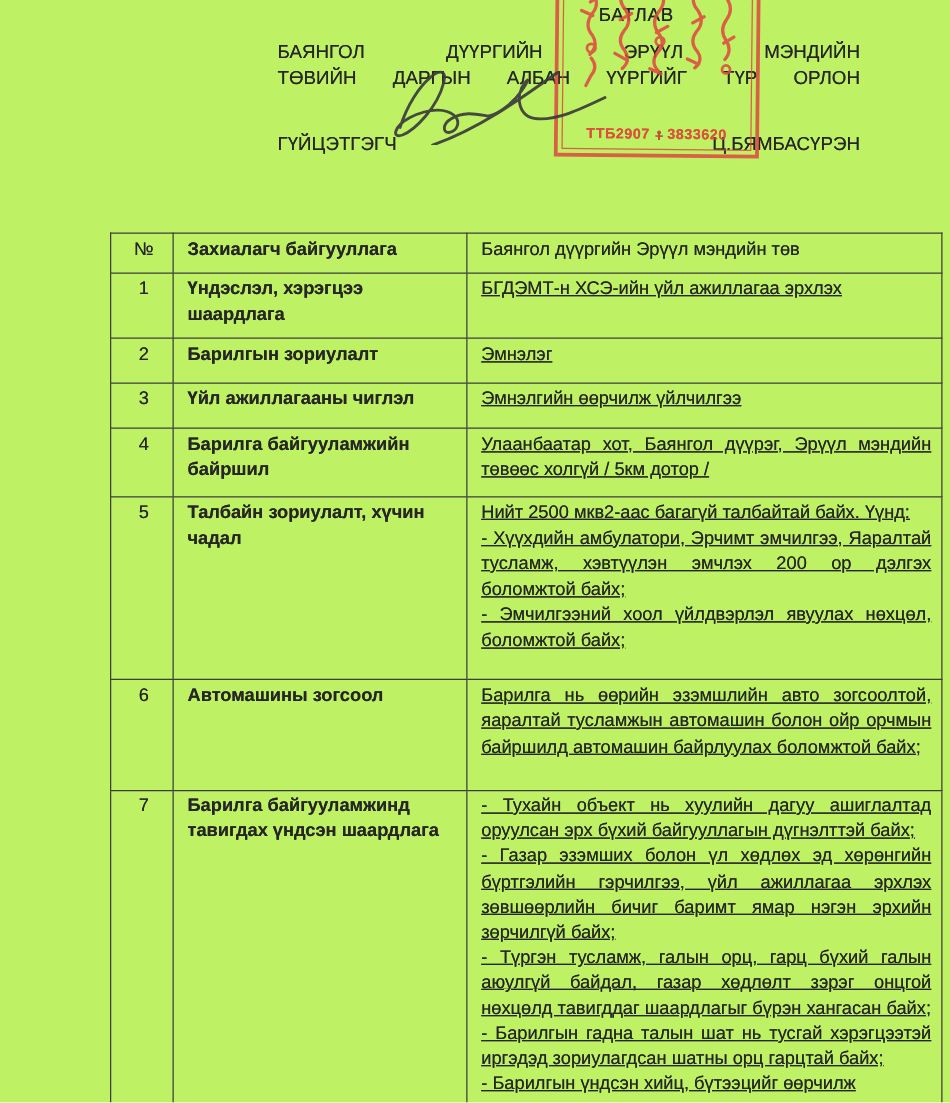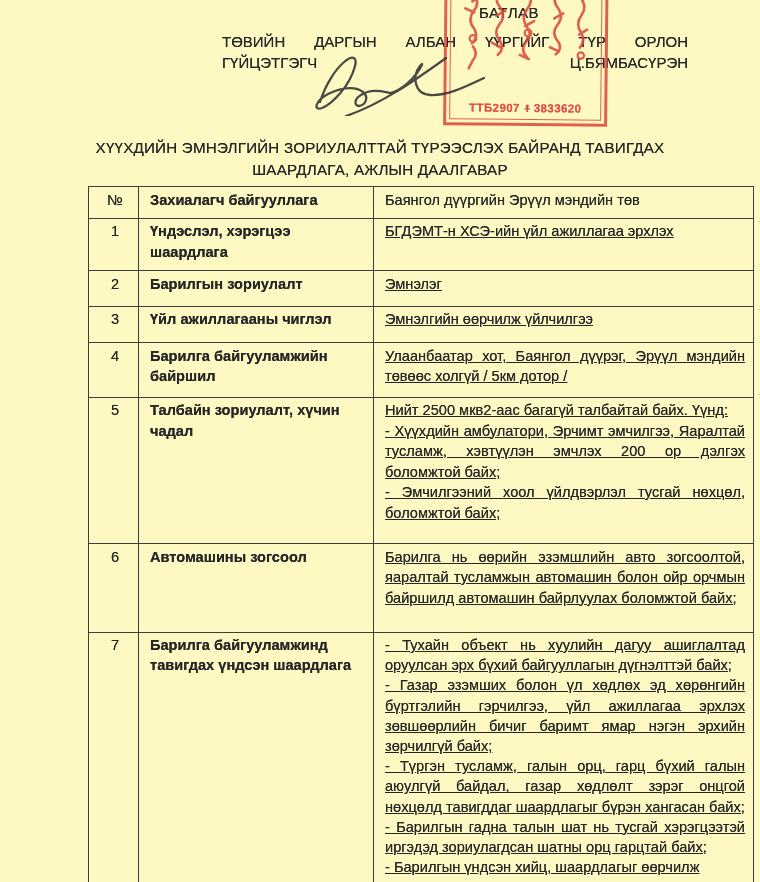--- a/index.html
+++ b/index.html
@@ -1,35 +1,35 @@
 <!DOCTYPE html>
 <html><head>
 <meta charset="utf-8">
 <style>
   html,body{margin:0;padding:0;background:#ffffff;}
   .page{
     position:relative;
     width:760px;height:882px;
-    background:#fef9c3;
+    background:#bef264;
     overflow:hidden;
     font-family:"Liberation Sans","DejaVu Sans",sans-serif;
     color:#262626;
     text-shadow:0 0 0.45px rgba(40,40,40,.85);
   }
   
   .approve-label{
     position:absolute;left:479px;top:4px;
     font-size:15px;letter-spacing:.5px;
   }
   .approver{
     position:absolute;left:222px;top:31px;width:466px;
     font-size:15px;line-height:21px;
   }
   .jline{text-align:justify;text-align-last:justify;}
-  .sigline{display:flex;justify-content:space-between;}
+  .sigline{display:flex;justify-content:space-between;margin-top:32px;}
   
   .signature{
     position:absolute;left:298px;top:46px;width:212px;height:70px;
     opacity:.92;z-index:4;pointer-events:none;
   }
   
   .stamp{
     position:absolute;left:444px;top:-52px;width:158px;height:172px;
     border:3px solid #dd4b41;
     opacity:.88;z-index:3;
@@ -77,20 +77,21 @@
   .h82 td{height:82px;} .h300 td{height:310px;}
 </style>
 </head>
 <body>
 
 <div class="page">
 
   <div class="approve-label">БАТЛАВ</div>
 
   <div class="approver">
+    <div class="jline">БАЯНГОЛ ДҮҮРГИЙН ЭРҮҮЛ МЭНДИЙН</div>
     <div class="jline">ТӨВИЙН ДАРГЫН АЛБАН ҮҮРГИЙГ ТҮР ОРЛОН</div>
     <div class="sigline">
       <span>ГҮЙЦЭТГЭГЧ</span>
       <span>Ц.БЯМБАСҮРЭН</span>
     </div>
   </div>
 
   <div class="stamp">
     <div class="stamp-inner"></div>
     <svg class="stamp-script" viewBox="0 0 158 172" fill="none" stroke="#dd4b41" stroke-linecap="round">
@@ -123,24 +124,20 @@
       <span>3833620</span>
     </div>
   </div>
 
   <svg class="signature" viewBox="0 0 212 70" fill="none" stroke="#3b3b3b" stroke-width="2.3" stroke-linecap="round">
     <path d="M22 56 C 34 18 62 0 57 20 C 52 40 34 58 24 62 C 15 65 17 55 30 48 C 48 39 60 42 65 46 C 71 51 68 59 61 60 C 56 60 56 53 63 49 C 74 42 86 46 93 47"></path>
     <path d="M93 47 C 104 44 114 34 119 27 C 124 20 126 15 122 20 C 114 30 116 48 132 49 C 148 50 165 42 186 32"></path>
     <path d="M148 12 C 120 32 84 58 48 70"></path>
   </svg>
 
-  <div class="doc-title">
-    <div>ХҮҮХДИЙН ЭМНЭЛГИЙН ЗОРИУЛАЛТТАЙ ТҮРЭЭСЛЭХ БАЙРАНД ТАВИГДАХ</div>
-    <div>ШААРДЛАГА, АЖЛЫН ДААЛГАВАР</div>
-  </div>
 
   <div class="tbl-wrap">
     <table class="req">
       <tbody>
           <tr class="h25">
         <td class="cno">№</td>
         <td class="clabel">Захиалагч байгууллага</td>
         <td class="cval">Баянгол дүүргийн Эрүүл мэндийн төв</td>
       </tr>
       <tr class="h46">
@@ -170,38 +167,38 @@
         <td class="cval">
           <p>Улаанбаатар хот, Баянгол дүүрэг, Эрүүл мэндийн төвөөс холгүй / 5км дотор /</p>
         </td>
       </tr>
       <tr class="h140">
         <td class="cno">5</td>
         <td class="clabel">Талбайн зориулалт, хүчин чадал</td>
         <td class="cval">
           <p>Нийт 2500 мкв2-аас багагүй талбайтай байх. Үүнд:</p>
           <p>- Хүүхдийн амбулатори, Эрчимт эмчилгээ, Яаралтай тусламж, хэвтүүлэн эмчлэх 200 ор дэлгэх боломжтой байх;</p>
-          <p>- Эмчилгээний хоол үйлдвэрлэл тусгай нөхцөл, боломжтой байх;</p>
+          <p>- Эмчилгээний хоол үйлдвэрлэл явуулах нөхцөл, боломжтой байх;</p>
         </td>
       </tr>
       <tr class="h82">
         <td class="cno">6</td>
         <td class="clabel">Автомашины зогсоол</td>
         <td class="cval">
           <p>Барилга нь өөрийн эзэмшлийн авто зогсоолтой, яаралтай тусламжын автомашин болон ойр орчмын байршилд автомашин байрлуулах боломжтой байх;</p>
         </td>
       </tr>
       <tr class="h300 r7">
         <td class="cno">7</td>
         <td class="clabel">Барилга байгууламжинд тавигдах үндсэн шаардлага</td>
         <td class="cval">
           <p>- Тухайн объект нь хуулийн дагуу ашиглалтад оруулсан эрх бүхий байгууллагын дүгнэлттэй байх;</p>
           <p>- Газар эзэмших болон үл хөдлөх эд хөрөнгийн бүртгэлийн гэрчилгээ, үйл ажиллагаа эрхлэх зөвшөөрлийн бичиг баримт ямар нэгэн эрхийн зөрчилгүй байх;</p>
           <p>- Түргэн тусламж, галын орц, гарц бүхий галын аюулгүй байдал, газар хөдлөлт зэрэг онцгой нөхцөлд тавигддаг шаардлагыг бүрэн хангасан байх;</p>
           <p>- Барилгын гадна талын шат нь тусгай хэрэгцээтэй иргэдэд зориулагдсан шатны орц гарцтай байх;</p>
-          <p>- Барилгын үндсэн хийц, шаардлагыг өөрчилж</p>
+          <p>- Барилгын үндсэн хийц, бүтээцийг өөрчилж</p>
         </td>
       </tr>
     </tbody>
       </table>
   </div>
 
 </div>
 
 </body></html>

